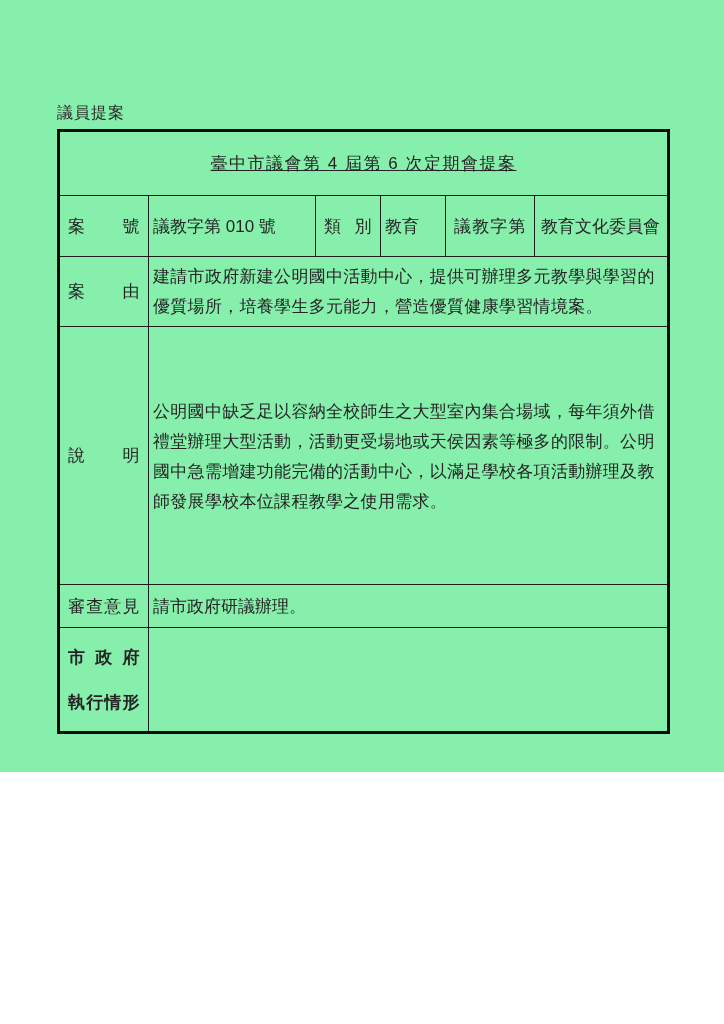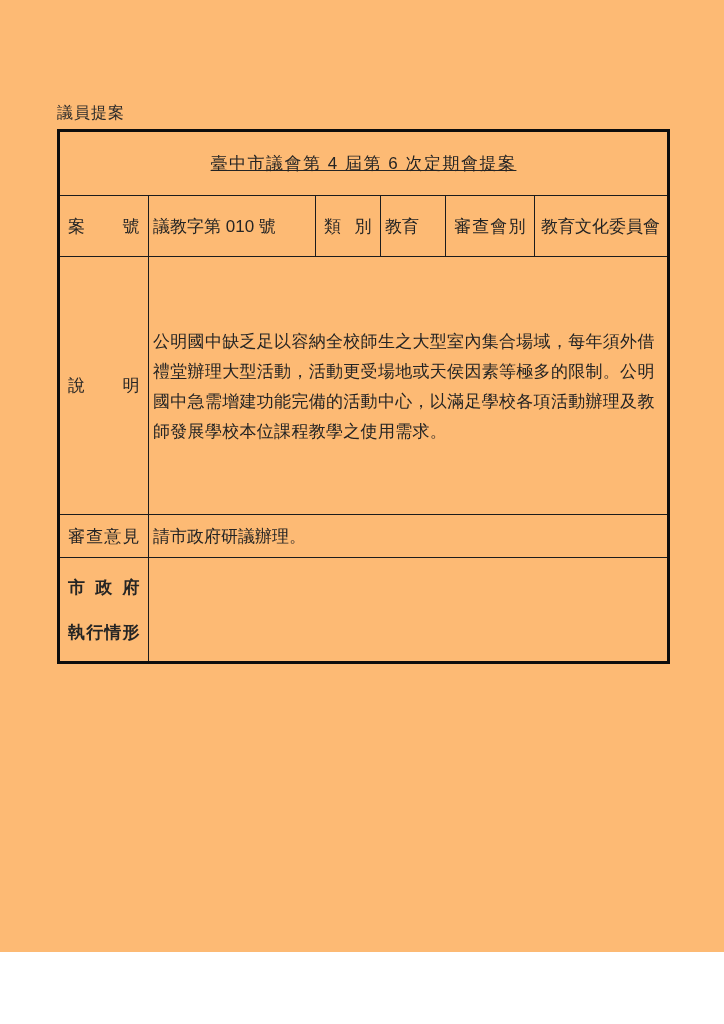--- a/index.html
+++ b/index.html
@@ -1,21 +1,21 @@
 <!DOCTYPE html>
 <html><head>
 <meta charset="utf-8">
 <style>
   * { box-sizing: border-box; }
   html, body { margin: 0; padding: 0; background: #ffffff; }
   .page {
     position: relative;
     width: 724px;
-    height: 952px;
-    background: #fdba74;
+    height: 772px;
+    background: #86efac;
     font-family: "Liberation Sans", "DejaVu Sans", sans-serif;
     color: #222222;
     overflow: hidden;
   }
   .doc-label {
     position: absolute;
     left: 57px;
     top: 103px;
     font-size: 16px;
     letter-spacing: 1px;
@@ -97,25 +97,29 @@
     <tbody>
         <tr style="height:65px">
       <td colspan="6" class="title-cell">臺中市議會第 4 屆第 6 次定期會提案</td>
     </tr>
 
     <tr style="height:61px">
       <td class="lbl">案號</td>
       <td class="val">議教字第 010 號</td>
       <td class="lbl">類別</td>
       <td class="val">教育</td>
-      <td class="lbl">審查會別</td>
+      <td class="lbl">議教字第</td>
       <td class="val nowrap">教育文化委員會</td>
     </tr>
 
 
+    <tr style="height:70px">
+      <td class="lbl">案由</td>
+      <td colspan="5" class="val multiline">建請市政府新建公明國中活動中心，提供可辦理多元教學與學習的優質場所，培養學生多元能力，營造優質健康學習情境案。</td>
+    </tr>
 
     <tr style="height:258px">
       <td class="lbl">說明</td>
       <td colspan="5" class="val multiline top-align">公明國中缺乏足以容納全校師生之大型室內集合場域，每年須外借禮堂辦理大型活動，活動更受場地或天侯因素等極多的限制。公明國中急需增建功能完備的活動中心，以滿足學校各項活動辦理及教師發展學校本位課程教學之使用需求。</td>
     </tr>
 
 
     <tr style="height:43px">
       <td class="lbl">審查意見</td>
       <td colspan="5" class="val">請市政府研議辦理。</td>

